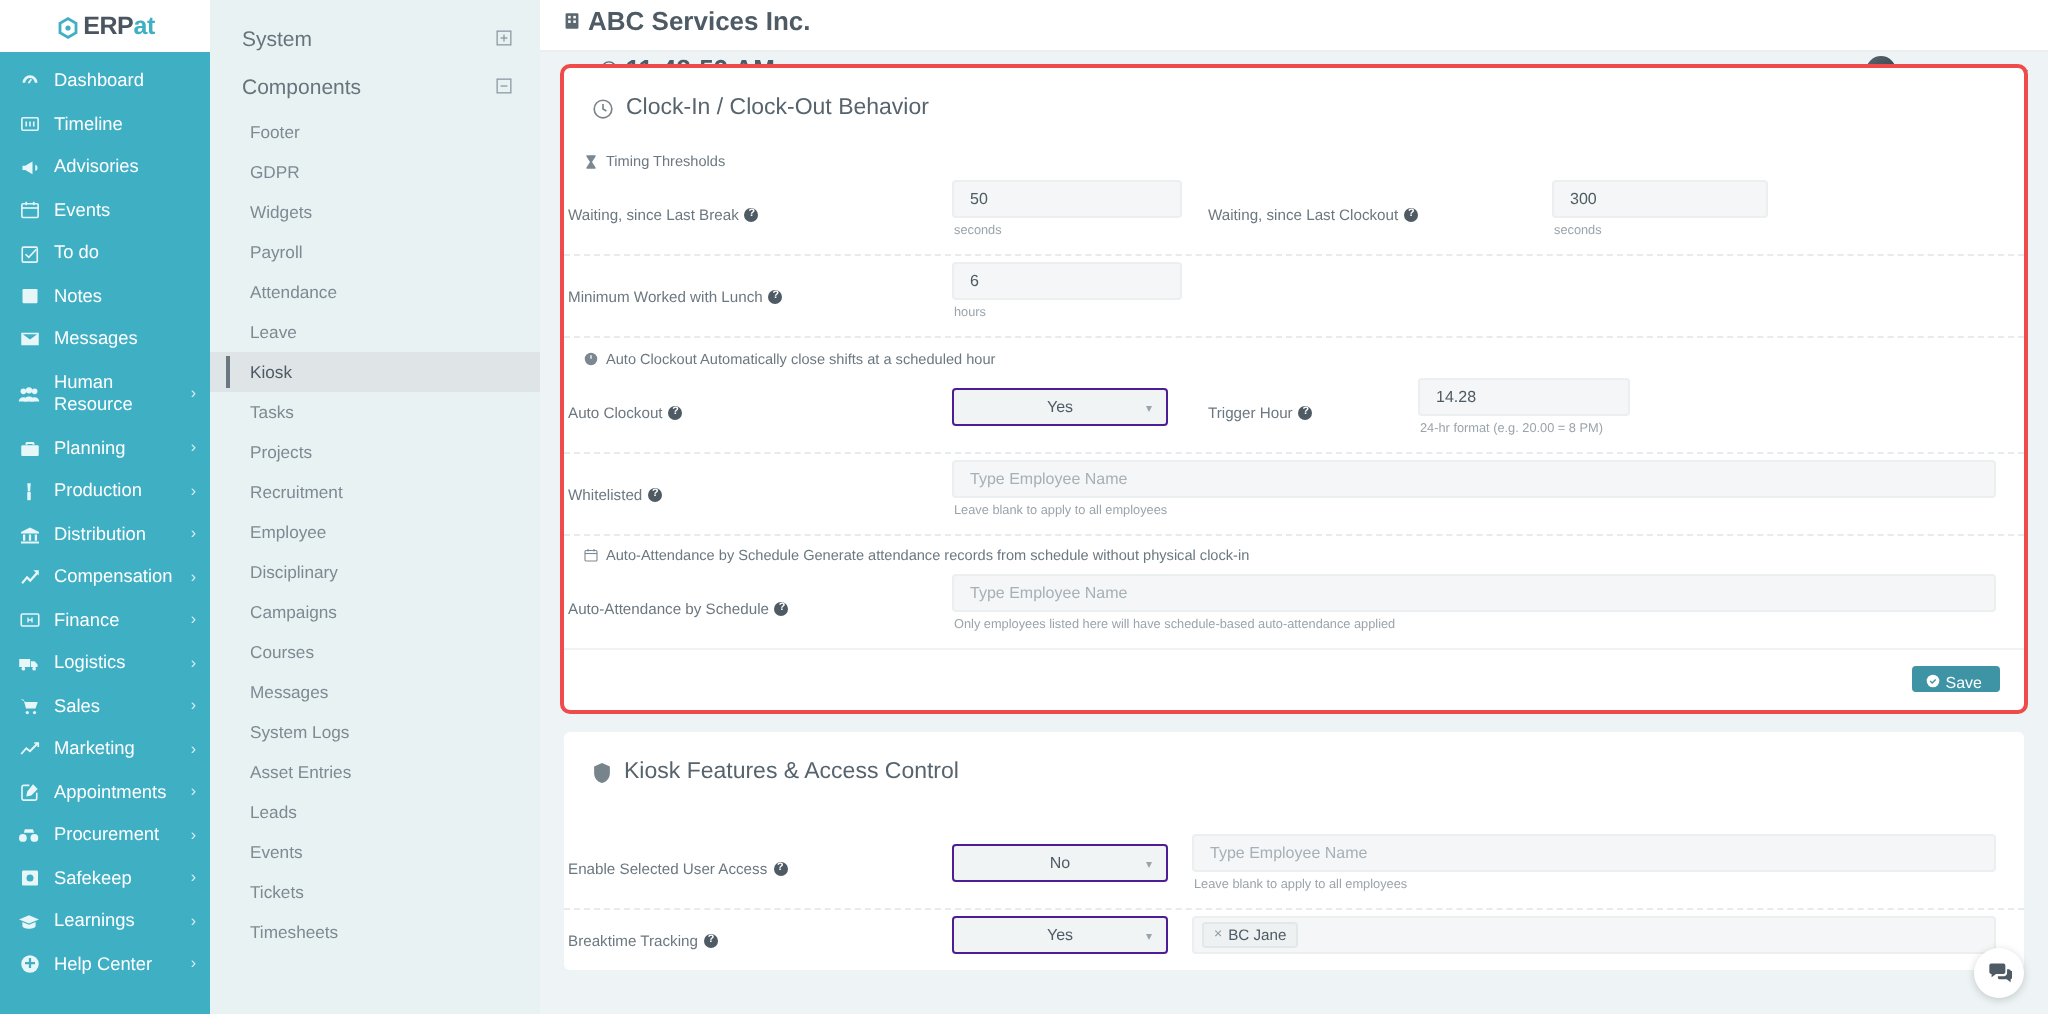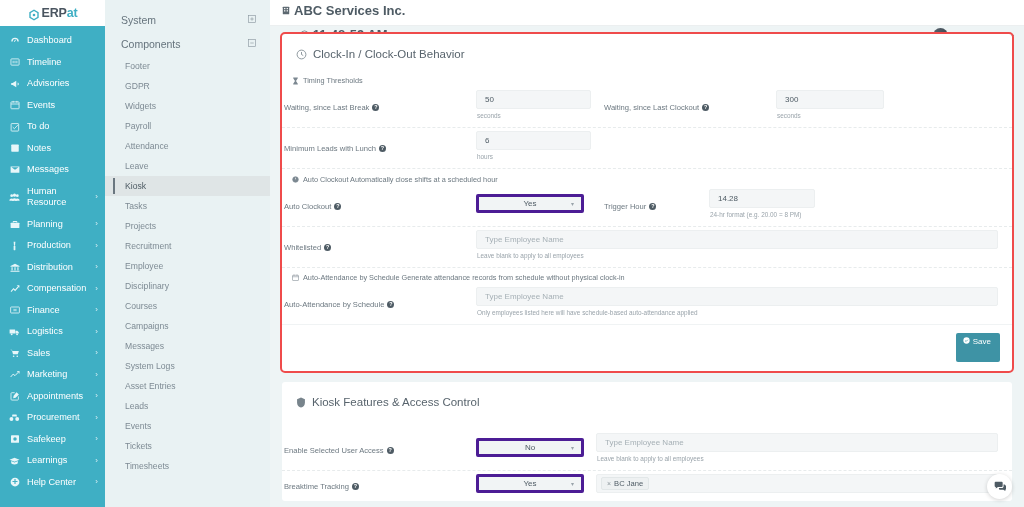--- a/index.html
+++ b/index.html
@@ -81,30 +81,30 @@
   .lbl { font-size: 7.6px; color: #6c7880; padding-top: 6px;
          display: flex; align-items: center; gap: 3px; }
   .help { width: 7px; height: 7px; border-radius: 50%; background: #4e5b64;
           color: #fff; font-size: 5.4px; line-height: 7px; text-align: center;
           font-weight: bold; display: inline-block; }
   .ctl { display: flex; flex-direction: column; }
   .inp { background: #f4f6f7; border: 1px solid #eceff0; border-radius: 2px;
          height: 19px; display: flex; align-items: center; padding: 0 8px;
          font-size: 8px; color: #4e5b64; }
   .inp.ph { color: #a6b0b6; }
-  .sel { background: #f1f4f5; border: 3px solid #4c1d95; border-radius: 2px;
+  .sel { background: #f1f4f5; border: 1px solid #4c1d95; border-radius: 2px;
          height: 19px; display: flex; align-items: center; justify-content: center;
          font-size: 8px; color: #4e5b64; position: relative; }
   .sel .arw { position: absolute; right: 7px; font-size: 6px; color: #9aa4ab; }
   .hint { font-size: 6.4px; color: #9aa4ab; padding: 3px 0 0 1px; }
 
   .card-foot { display: flex; justify-content: flex-end; padding: 8px 12px 9px 0;
                border-top: 1px solid #f0f3f4; }
   .btn-save { background: #3e93a5; color: #fff; font-size: 8px; border-radius: 2px;
-              padding: 4px 9px 16px 7px; display: flex; align-items: flex-start; gap: 3px; margin-left: 31px; }
+              padding: 4px 9px 0 7px; display: flex; align-items: flex-start; gap: 3px; margin-left: 31px; }
 
   .tag { background: #eef1f2; border: 1px solid #e2e7e8; border-radius: 2px;
          font-size: 7.6px; color: #4e5b64; padding: 1px 5px; display: inline-flex;
          align-items: center; gap: 3px; }
   .tag .x { color: #8d979d; font-size: 7px; }
 
   .chat-fab { position: absolute; right: 12px; bottom: 8px; width: 25px; height: 25px;
               border-radius: 50%; background: #ffffff; box-shadow: 0 1px 4px rgba(0,0,0,.18);
               display: flex; align-items: center; justify-content: center; color: #4e5b64; }
 </style>
@@ -368,22 +368,22 @@
         <div class="subnav-item"><span>Widgets</span></div>
         <div class="subnav-item"><span>Payroll</span></div>
         <div class="subnav-item"><span>Attendance</span></div>
         <div class="subnav-item"><span>Leave</span></div>
         <div class="subnav-item active"><span>Kiosk</span></div>
         <div class="subnav-item"><span>Tasks</span></div>
         <div class="subnav-item"><span>Projects</span></div>
         <div class="subnav-item"><span>Recruitment</span></div>
         <div class="subnav-item"><span>Employee</span></div>
         <div class="subnav-item"><span>Disciplinary</span></div>
+        <div class="subnav-item"><span>Campaigns</span></div>
         <div class="subnav-item"><span>Courses</span></div>
-        <div class="subnav-item"><span>Campaigns</span></div>
         <div class="subnav-item"><span>Messages</span></div>
         <div class="subnav-item"><span>System Logs</span></div>
         <div class="subnav-item"><span>Asset Entries</span></div>
         <div class="subnav-item"><span>Leads</span></div>
         <div class="subnav-item"><span>Events</span></div>
         <div class="subnav-item"><span>Tickets</span></div>
         <div class="subnav-item"><span>Timesheets</span></div>
       </div>
   </div>
 
@@ -491,21 +491,21 @@
           </div>
           <div class="ctl" style="width:108px;">
             <div class="inp">300</div>
             <div class="hint">seconds</div>
           </div>
         </div>
 
         <div class="row">
           <div class="fld" style="width:192px;">
             <div class="lbl">
-              <span>Minimum Leads with Lunch</span>
+              <span>Minimum Worked with Lunch</span>
               <span class="help">?</span>
             </div>
           </div>
           <div class="ctl" style="width:115px;">
             <div class="inp">6</div>
             <div class="hint">hours</div>
           </div>
         </div>
 
         <div class="section-head" style="padding-top:6px;">

